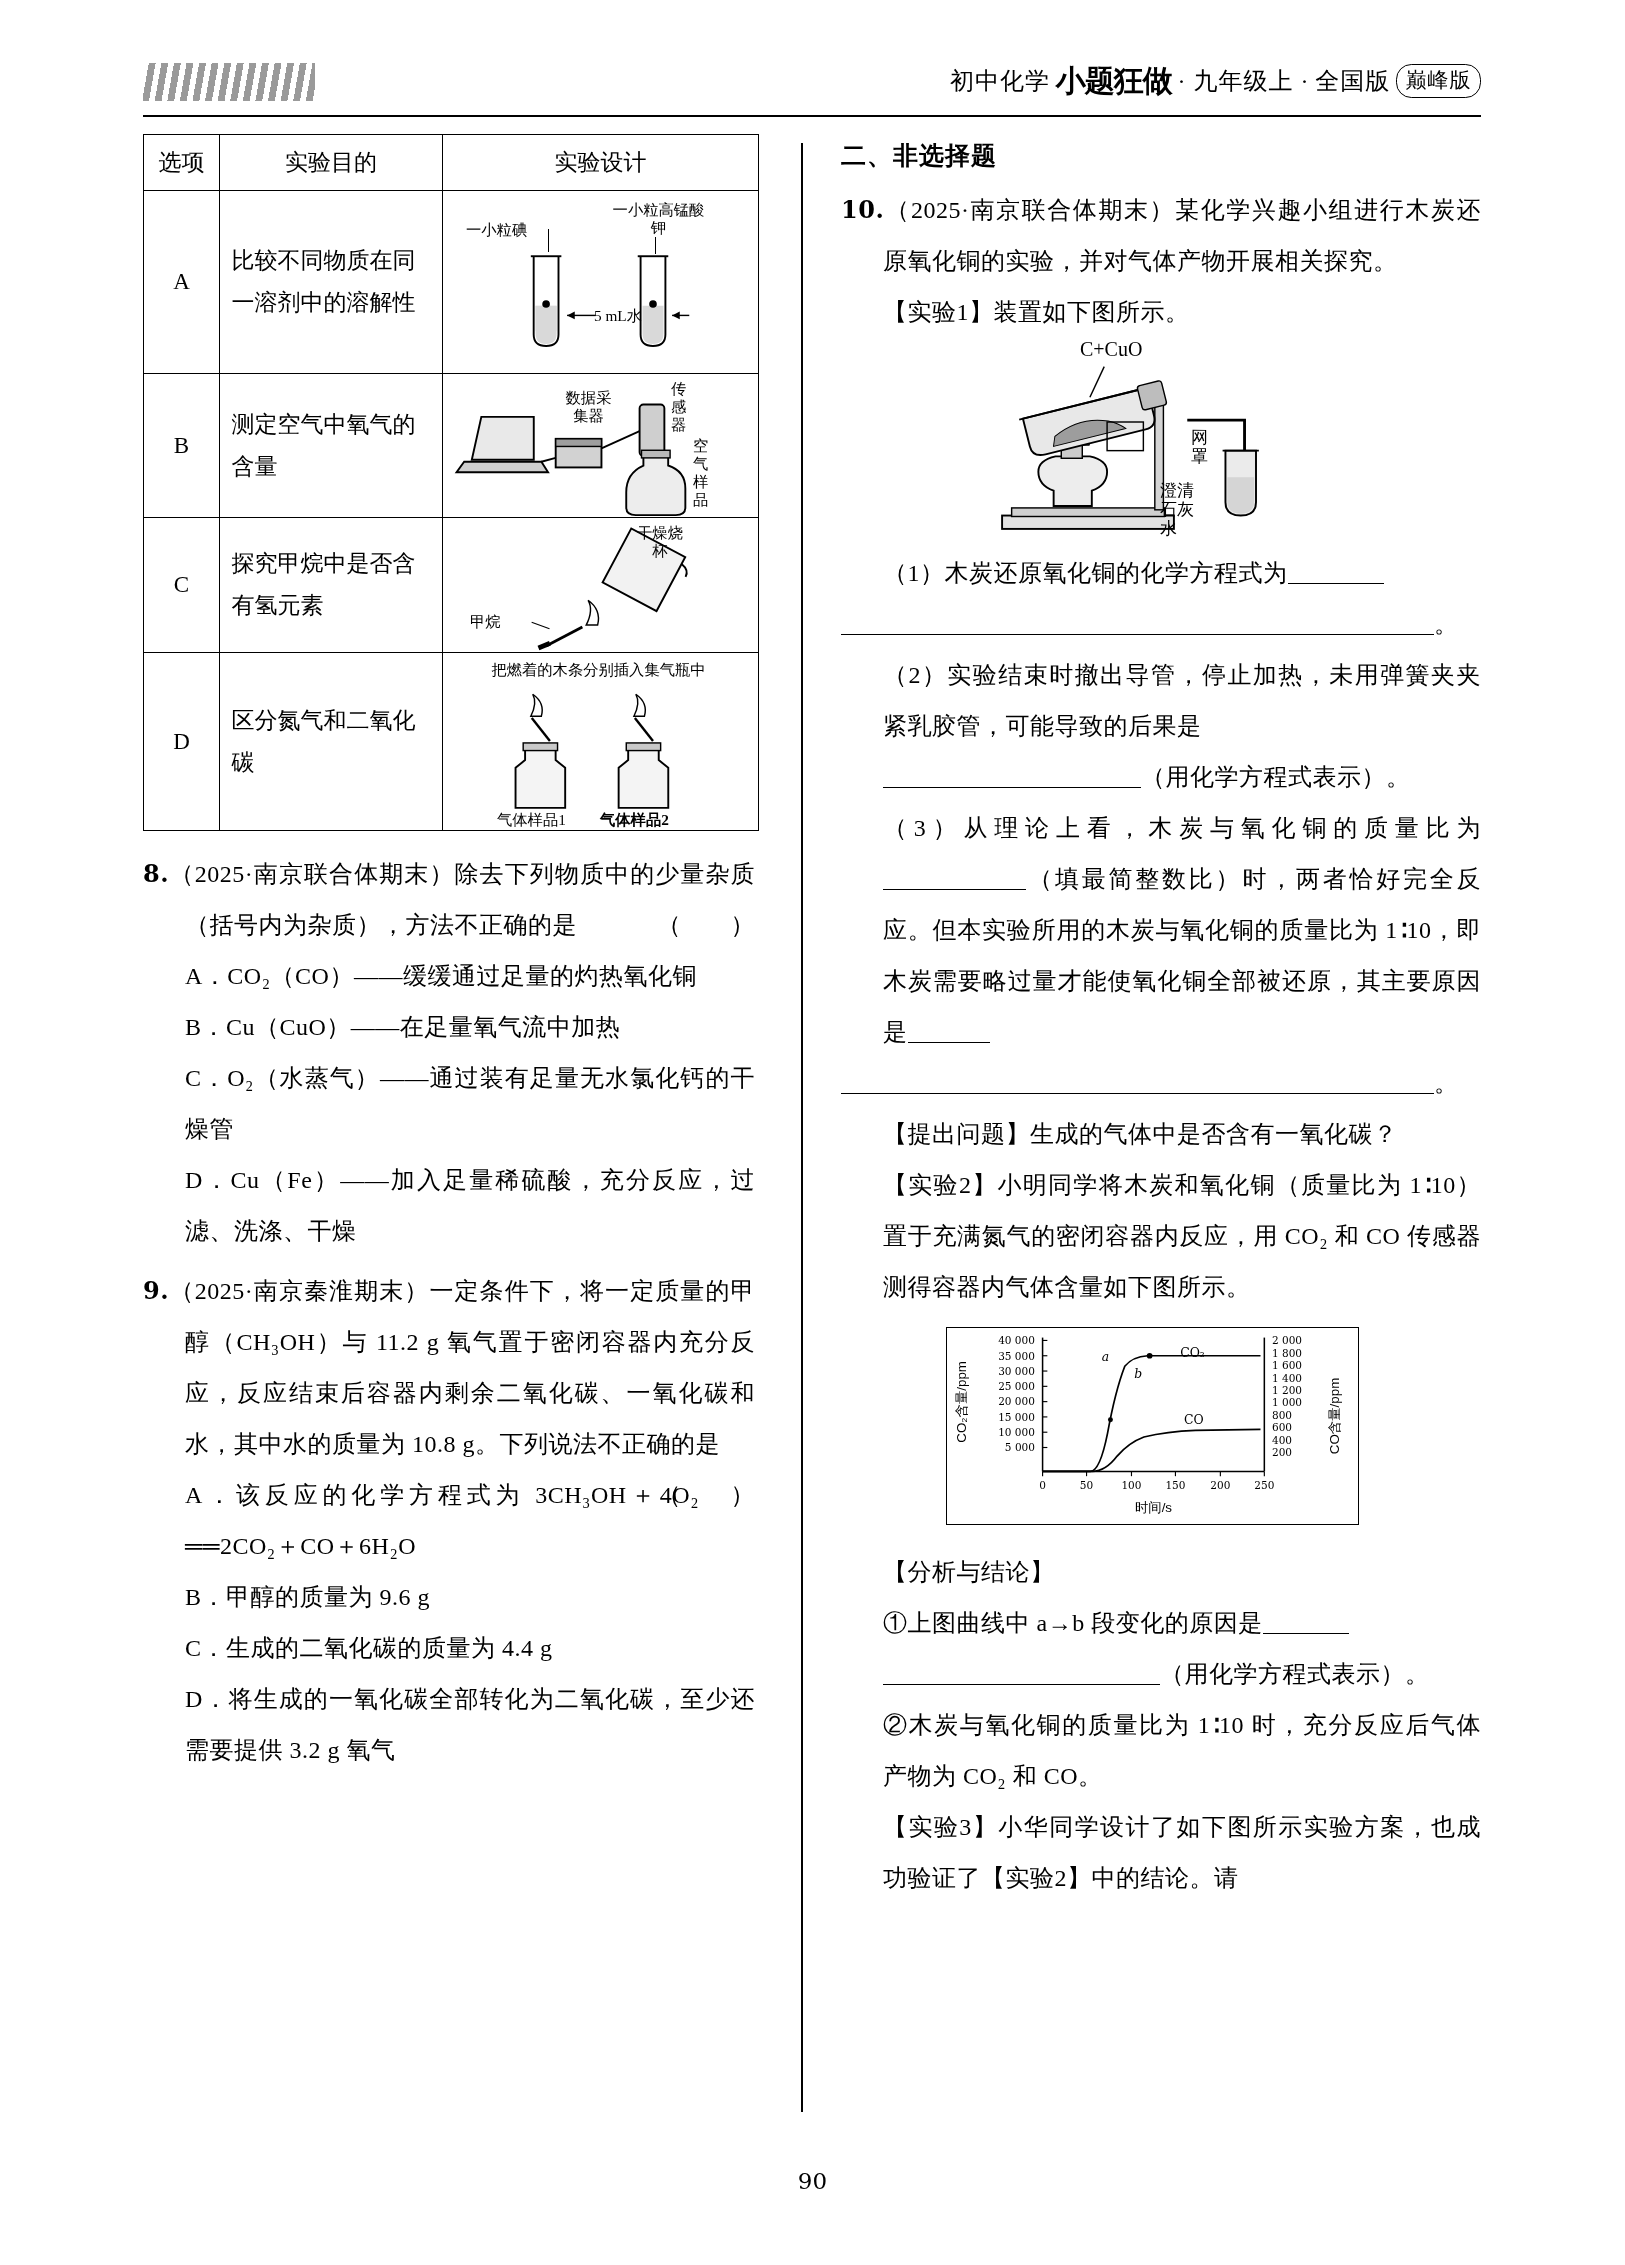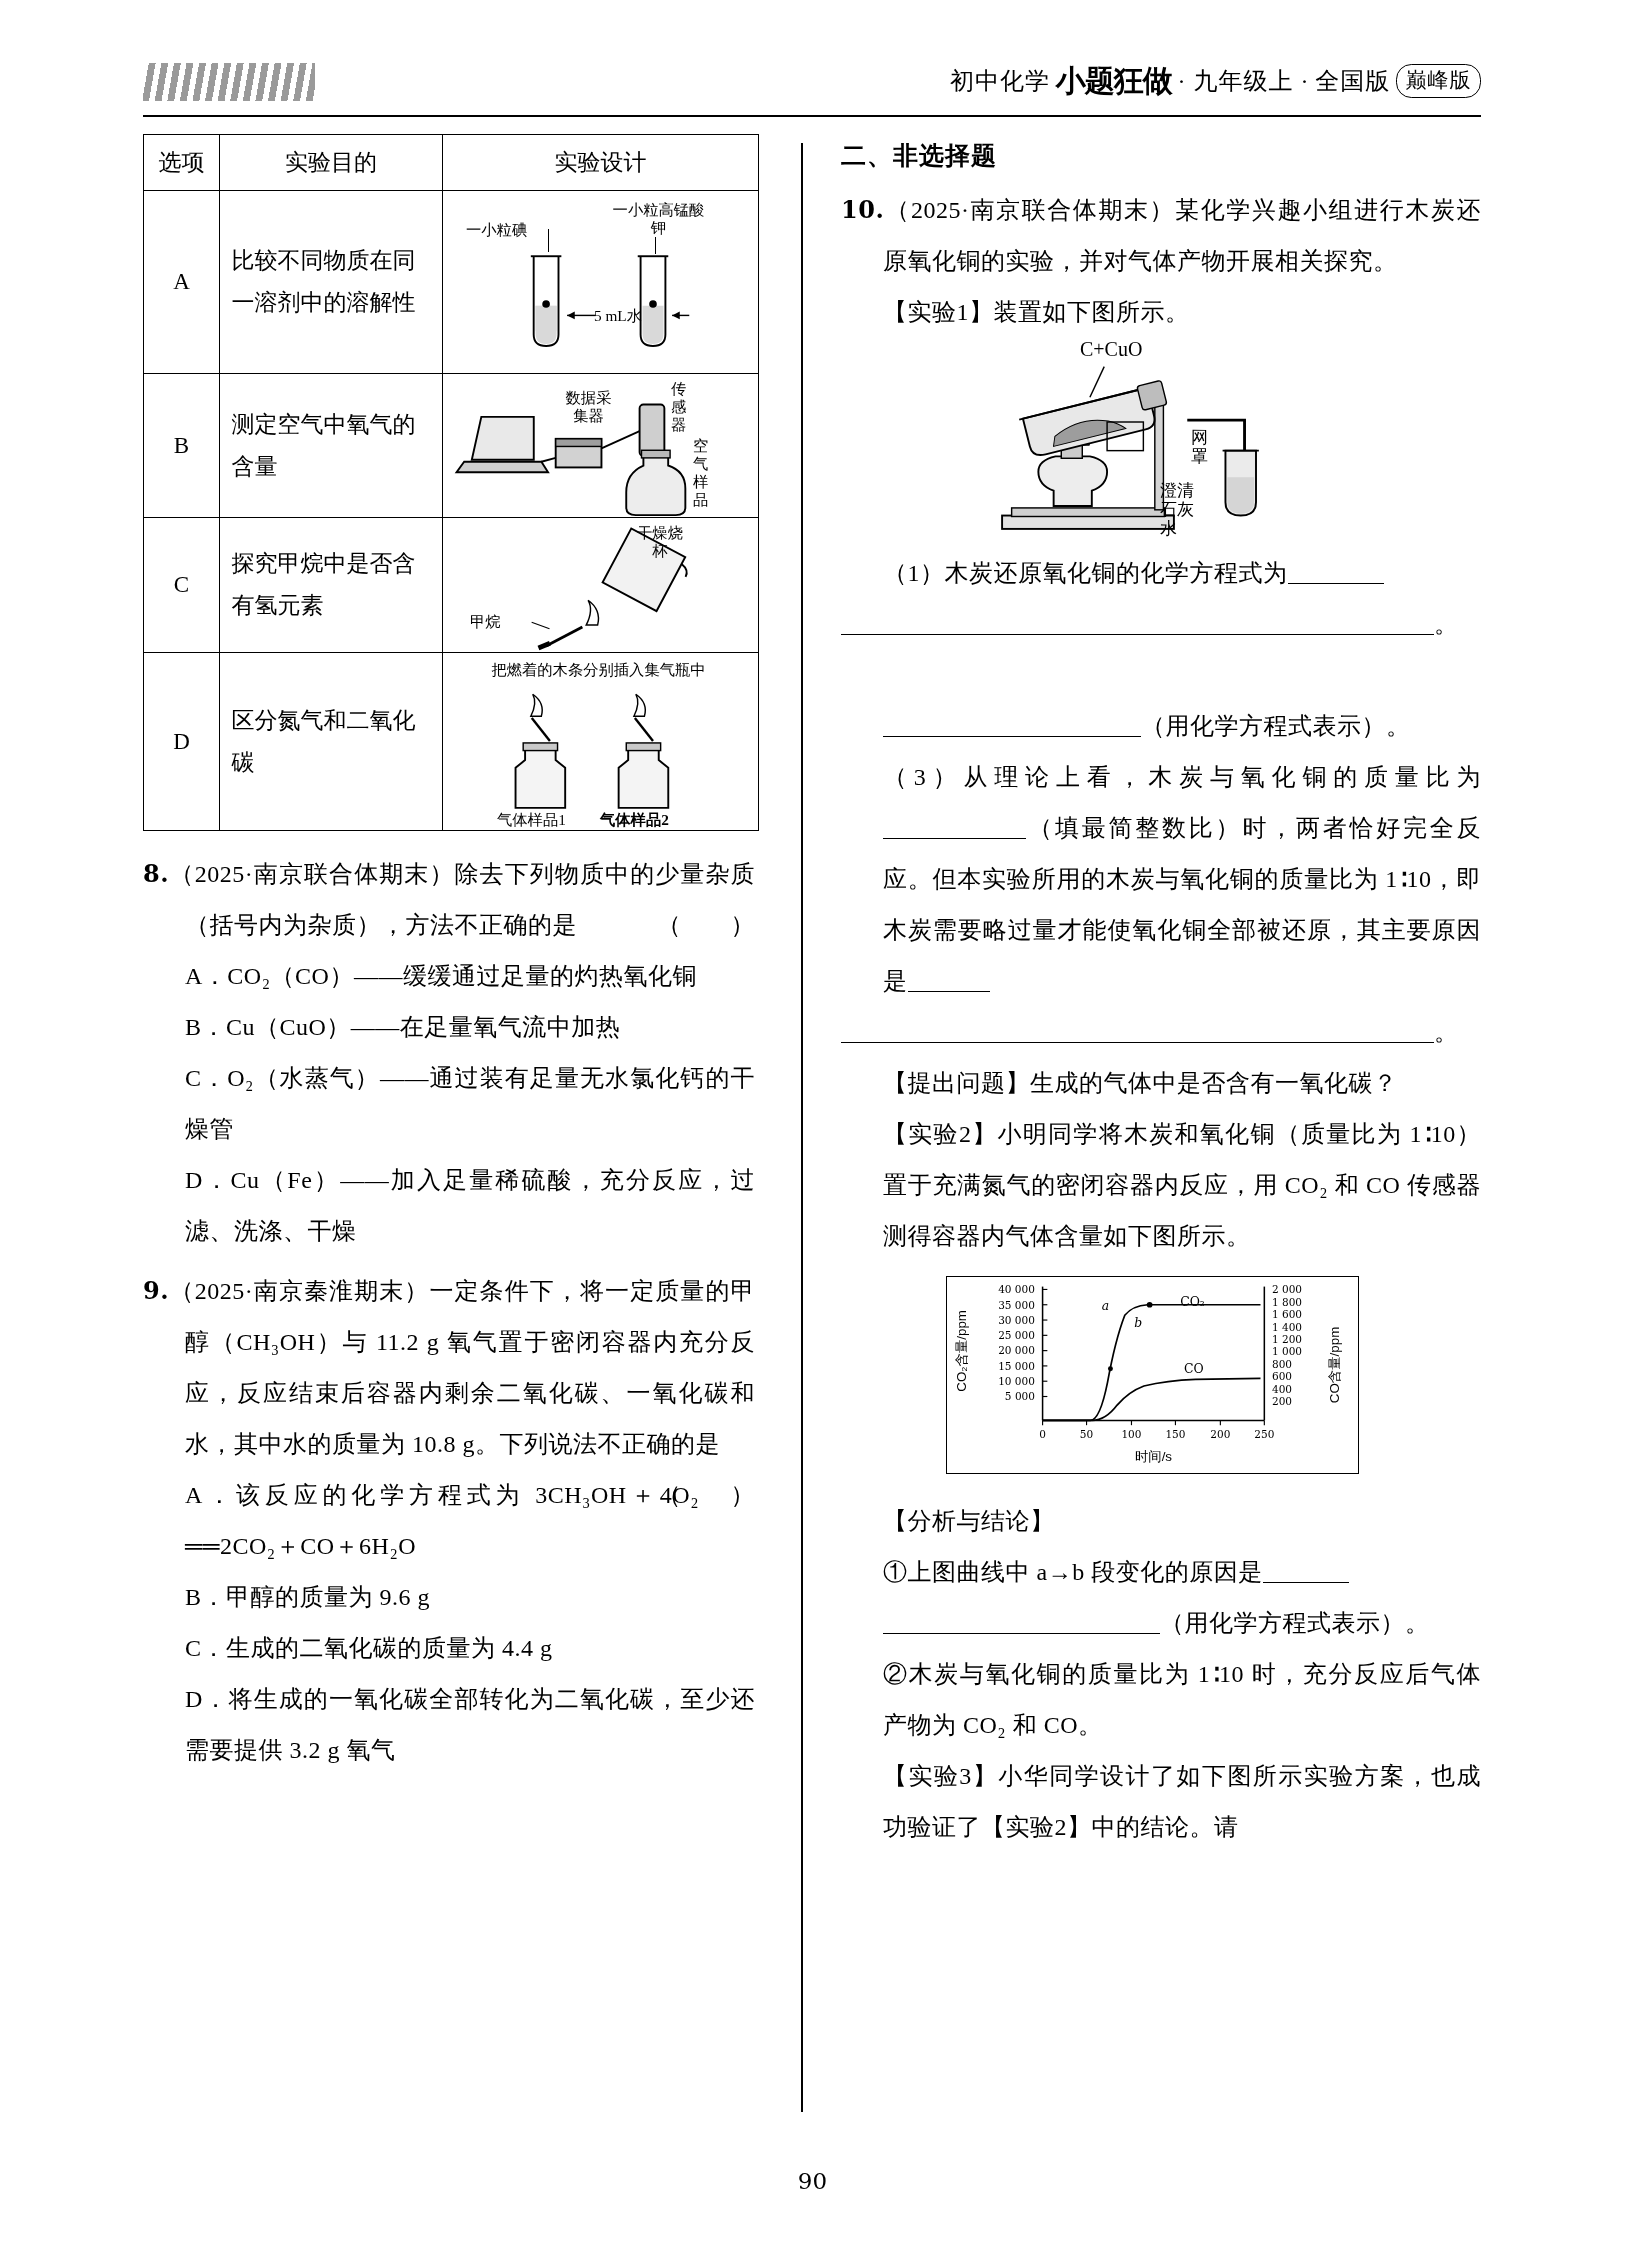--- a/index.html
+++ b/index.html
@@ -414,21 +414,21 @@
     </div>
 
     <div class="p hang2">
       <span>（1）木炭还原氧化铜的化学方程式为</span><span class="blank-line" style="width:96px;"></span>
     </div>
     <div class="p">
       <span class="blank-line" style="width:593px;"></span>。
     </div>
 
     <div class="p hang2">
-      <br>
+      <span>（2）实验结束时撤出导管，停止加热，未用弹簧夹夹紧乳胶管，可能导致的后果是</span><br>
       <span class="blank-line" style="width:258px;"></span><span>（用化学方程式表示）。</span>
     </div>
 
     <div class="p hang2">
       <span>（3）从理论上看，木炭与氧化铜的质量比为</span><span class="blank-line" style="width:143px;"></span><span>（填最简整数比）时，两者恰好完全反应。但本实验所用的木炭与氧化铜的质量比为 1∶10，即木炭需要略过量才能使氧化铜全部被还原，其主要原因是</span><span class="blank-line" style="width:82px;"></span>
     </div>
     <div class="p">
       <span class="blank-line" style="width:593px;"></span>。
     </div>
 

